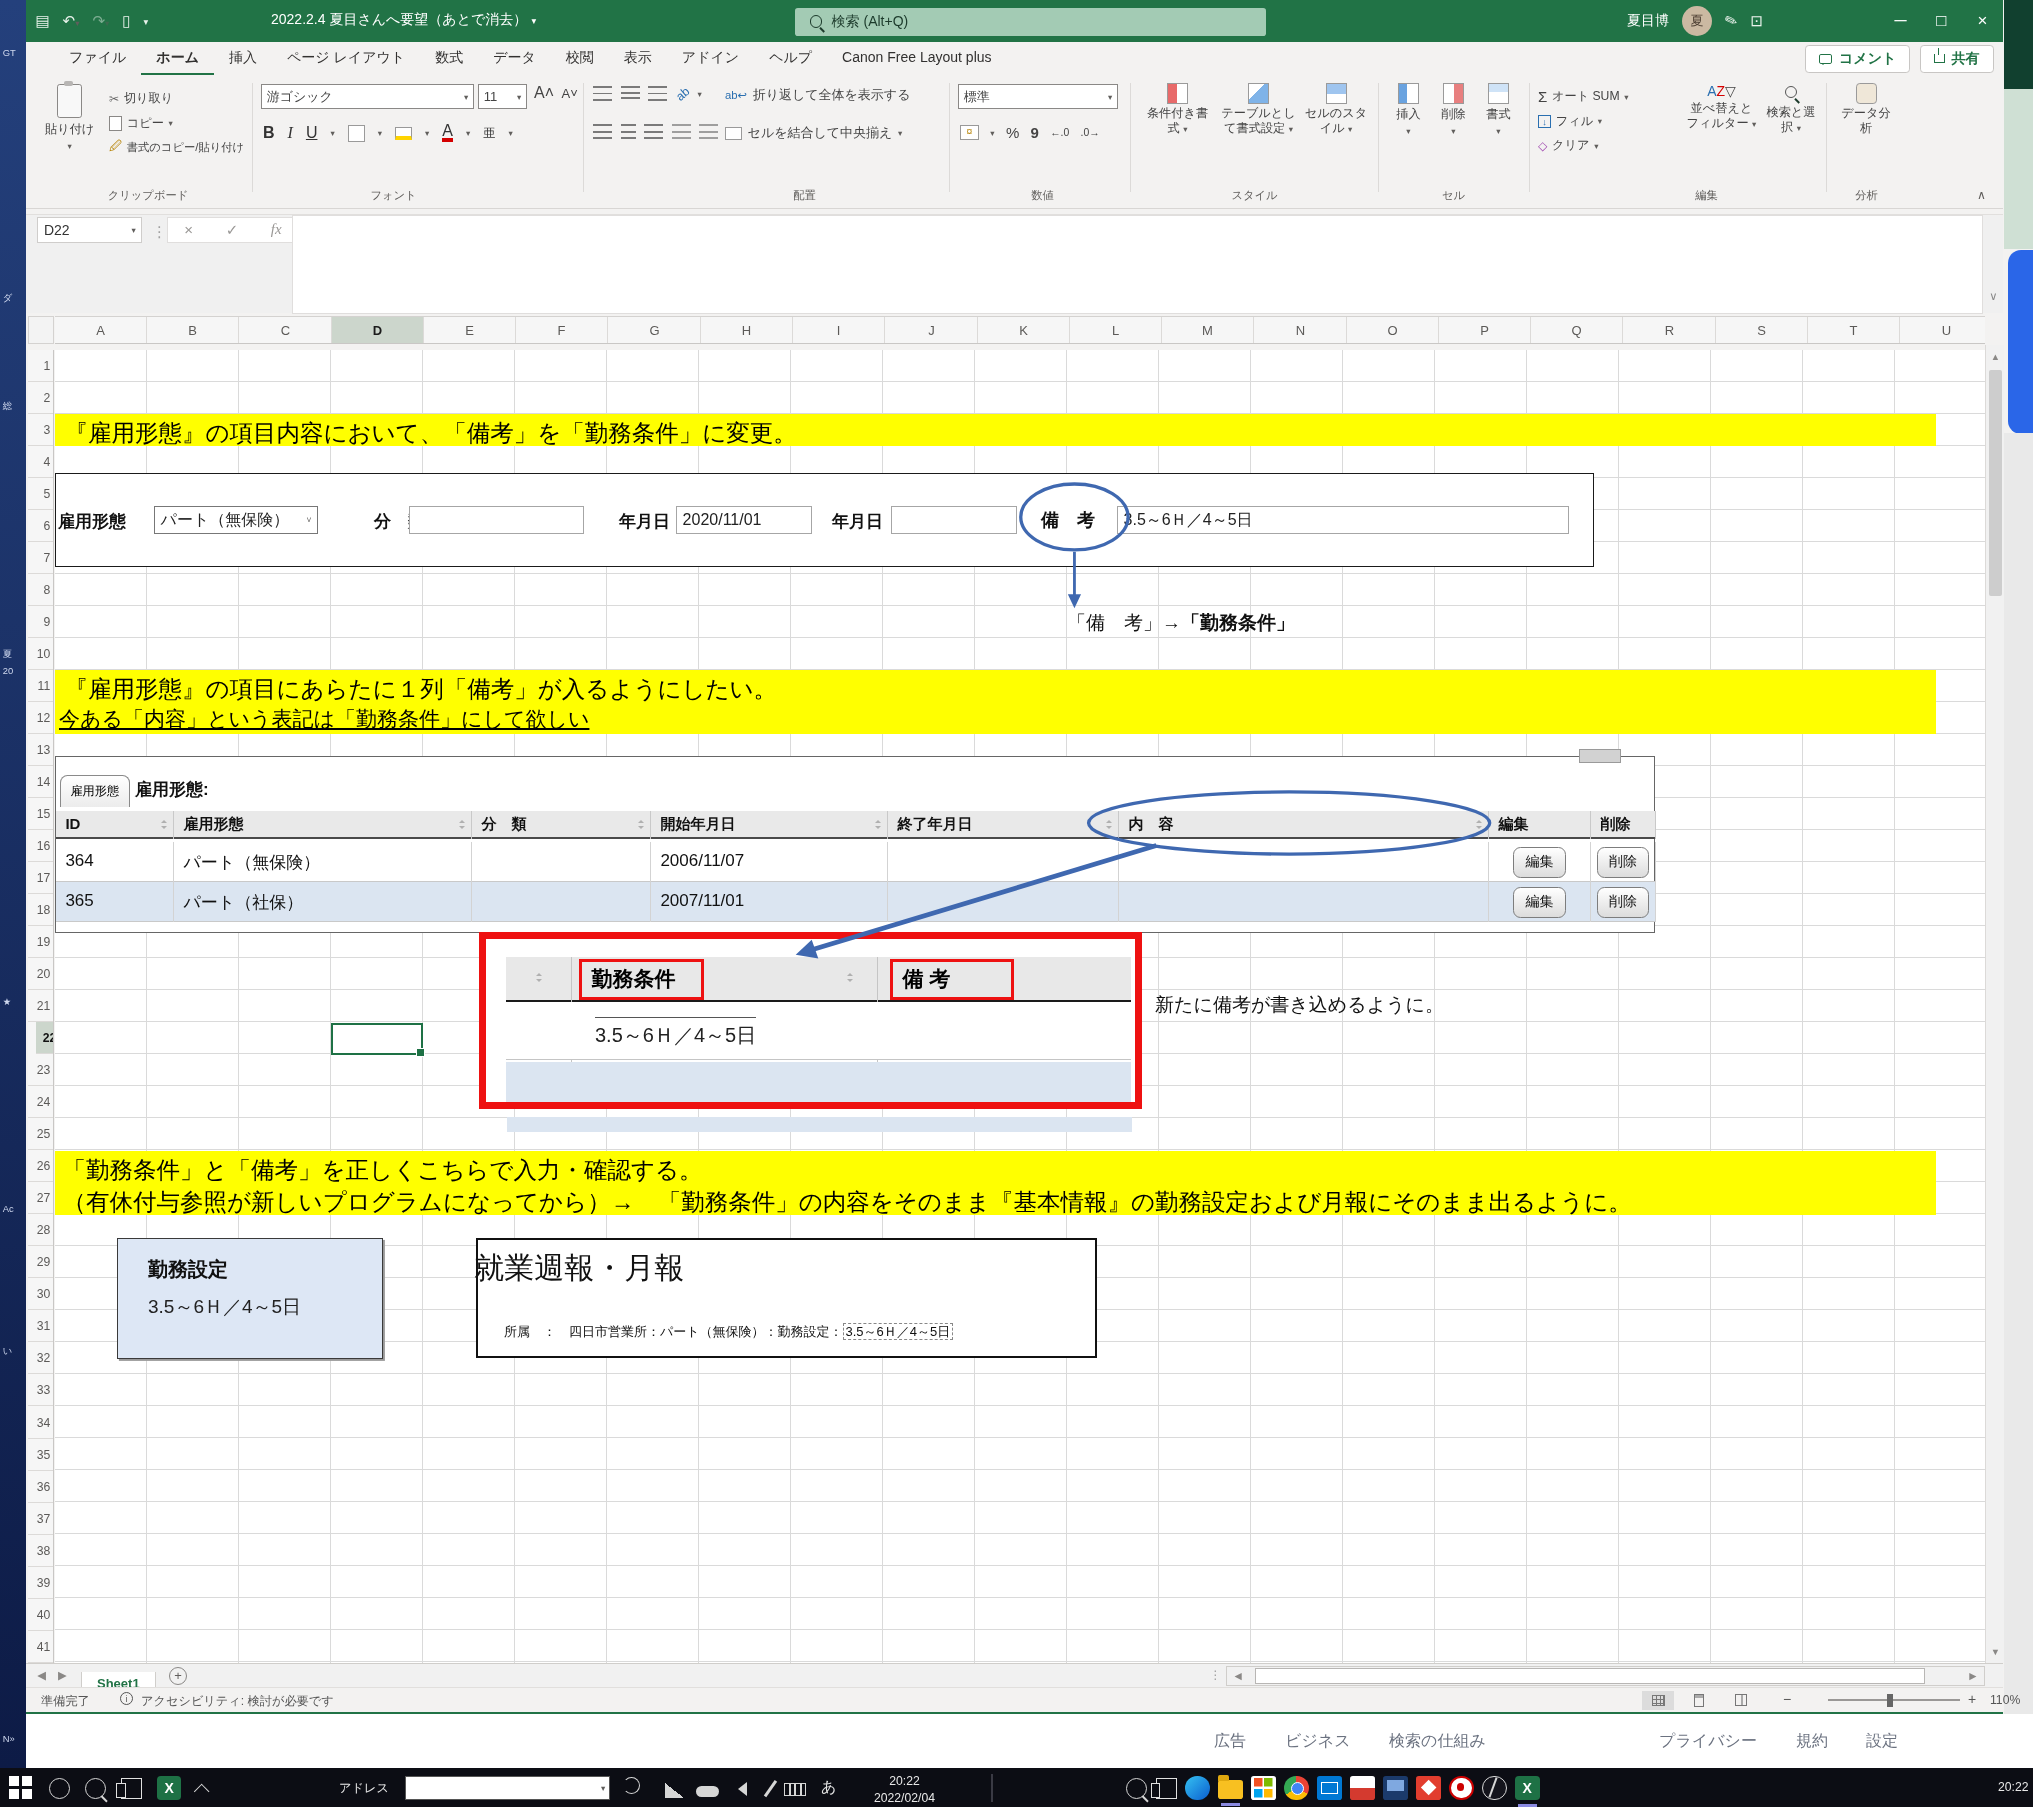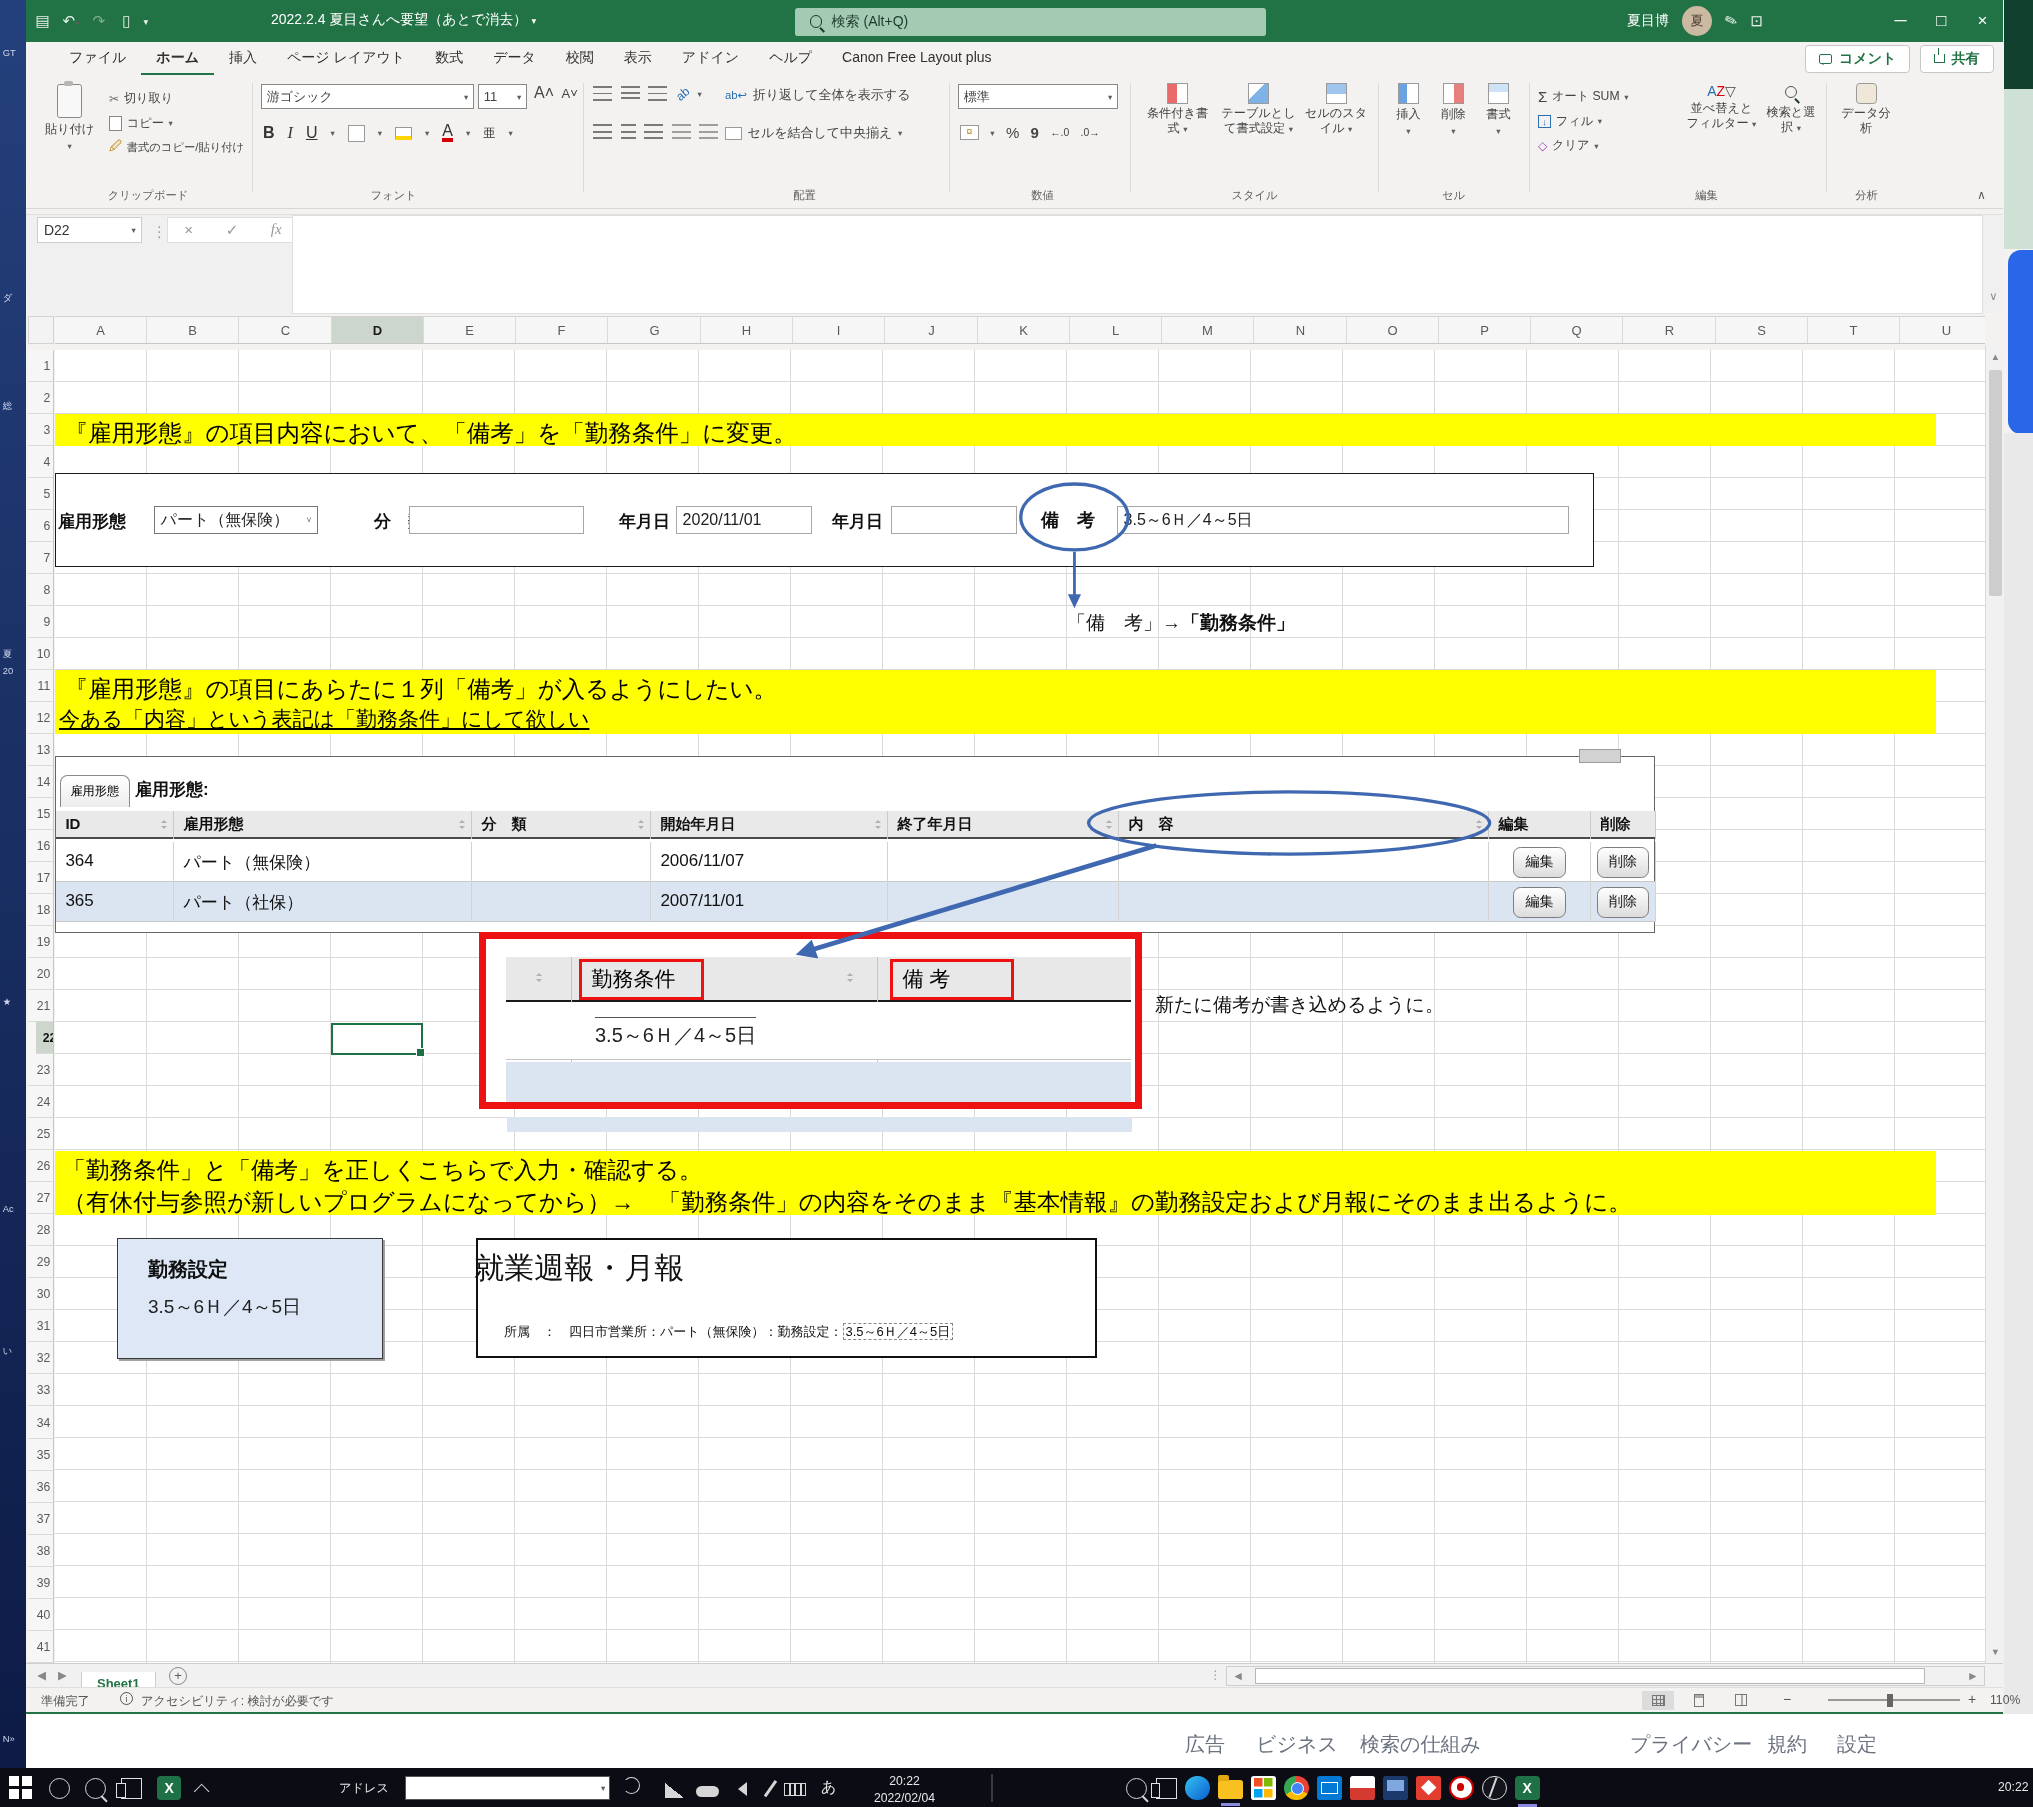--- a/index.html
+++ b/index.html
@@ -91,21 +91,21 @@
   .emptr{position:absolute;left:0;width:1600px;height:40px;display:flex;border-bottom:0.9px solid #c9c9c9;}
   .emptr.alt{background:#dbe5f1;}
   .td{font-size:17px;color:#111;padding:8.5px 0 0 9.4px;border-right:0.9px solid #d3d3d3;height:40px;white-space:nowrap;overflow:hidden;}
   .rowbtn{height:31px;padding:0 11.3px;margin:4.7px auto 0 auto;display:block;border:1.9px solid #7d7d7d;border-radius:7.5px;background:linear-gradient(#fff,#dcdcdc);font-size:14px;color:#111;}
   #emp-minirect{left:1579px;top:749px;width:42px;height:14px;background:#d2d2d2;border:0.9px solid #9a9a9a;}
   
   #redbox{left:479px;top:932px;width:663px;height:177px;border:7.5px solid #ee1111;background:#fff;}
   #mini{position:absolute;left:20px;top:18px;width:625px;height:144px;}
   #mini-head{position:absolute;left:0;top:0;width:625px;height:45px;background:#e8e8e8;border-bottom:2.8px solid #1a1a1a;}
   .vline{position:absolute;top:0;width:0.9px;height:144px;background:#c5c5c5;}
-  .redlbl{position:absolute;top:1.9px;height:41px;border:3.8px solid #ee1111;background:#e8e8e8;display:flex;align-items:center;padding:0 9.4px;font-size:21px;font-weight:normal;color:#000;white-space:nowrap;}
+  .redlbl{position:absolute;top:1.9px;height:41px;border:3.8px solid #ee1111;background:#e8e8e8;display:flex;align-items:center;padding:0 9.4px;font-size:21px;font-weight:bold;color:#000;white-space:nowrap;}
   #mini-r1{position:absolute;left:0;top:45px;width:625px;height:58px;background:#fff;border-bottom:0.9px solid #c5c5c5;}
   #mini-val{position:absolute;left:89px;top:15px;font-size:20px;color:#222;border-top:1.9px solid #555;padding-top:3.8px;white-space:nowrap;}
   #mini-r2{position:absolute;left:0;top:105px;width:625px;height:40px;background:#dbe5f1;}
   #mini-below{left:507px;top:1117px;width:625px;height:15px;background:#dbe5f1;}
   
   #selcell{left:331px;top:1023px;width:92px;height:32px;border:2.8px solid #1e7145;background:transparent;}
   #selcell::after{content:"";position:absolute;right:-3.8px;bottom:-3.8px;width:6.6px;height:6.6px;background:#1e7145;border:0.9px solid #fff;}
   
   #kinmu-box{left:117px;top:1238px;width:266px;height:121px;background:#dde7f5;border:1.9px solid #3a3a3a;box-shadow:1.9px 1.9px 0 #999;}
   #weekly-box{left:476px;top:1238px;width:621px;height:120px;background:#fff;border:2.8px solid #111;}
@@ -121,21 +121,21 @@
   .svico{position:absolute;top:2.8px;width:32px;height:19px;display:flex;align-items:center;justify-content:center;}
   .svico.on{background:#dcdcdc;}
   .sv-grid{width:13px;height:11.3px;border:0.9px solid #777;background:repeating-linear-gradient(to right,transparent 0 2.8px,#777 2.8px 3.8px),repeating-linear-gradient(transparent 0 2.8px,#777 2.8px 3.8px);}
   .sv-page{width:10.4px;height:13px;border:0.9px solid #777;background:linear-gradient(#aaa 0 2.8px,transparent 2.8px);}
   .sv-break{width:12.2px;height:12.2px;border:0.9px solid #777;background:linear-gradient(90deg,transparent 0 4.7px,#aaa 4.7px 6.6px,transparent 6.6px);}
   #zoomline{position:absolute;left:1802px;top:11.3px;width:132px;height:1.9px;background:#9a9896;}
   #zoomthumb{position:absolute;left:1861px;top:5.6px;width:5.6px;height:13px;background:#666;}
   #greenline{left:26px;top:1712px;width:1977px;height:1.9px;background:#217346;}
   
   #webstrip{left:26px;top:1714px;width:2008px;height:55px;background:#fff;}
-  .weblink{position:absolute;top:17px;font-size:20px;color:#6b7280;white-space:nowrap;}
+  .weblink{position:absolute;top:17px;font-size:16px;color:#6b7280;white-space:nowrap;margin-left:29px;}
   
   #taskbar{left:0;top:1768px;width:2034px;height:40px;background:#0c0d14;}
   .ti{width:24.5px;height:24.5px;position:relative;flex:none;}
   .trow{position:absolute;top:7.5px;display:flex;gap:15px;align-items:center;}
   .run::after{content:"";position:absolute;left:2.8px;bottom:-6.6px;width:19px;height:2.8px;background:#8a8ae0;}
   .ti-start-icon{background:linear-gradient(#fff,#fff),linear-gradient(#fff,#fff),linear-gradient(#fff,#fff),linear-gradient(#fff,#fff);background-size:10.4px 10.4px;background-position:0 0,13px 0,0 13px,13px 13px;background-repeat:no-repeat;}
   .ti-cortana-icon,.ti-search-icon{border:1.9px solid #d6d6d6;border-radius:50%;width:21px;height:21px;margin-top:1.9px;}
   .ti-search-icon::after{content:"";position:absolute;width:1.9px;height:7.5px;background:#d6d6d6;left:17px;top:16px;transform:rotate(-45deg);}
   .ti-taskview-icon{border:1.9px solid #e0e0e0;width:21px;height:21px;margin-top:1.9px;}
   .ti-taskview-icon::after{content:"";position:absolute;left:-5.6px;top:3.8px;width:7.5px;height:13px;background:#0c0d14;border:1.9px solid #e0e0e0;}

